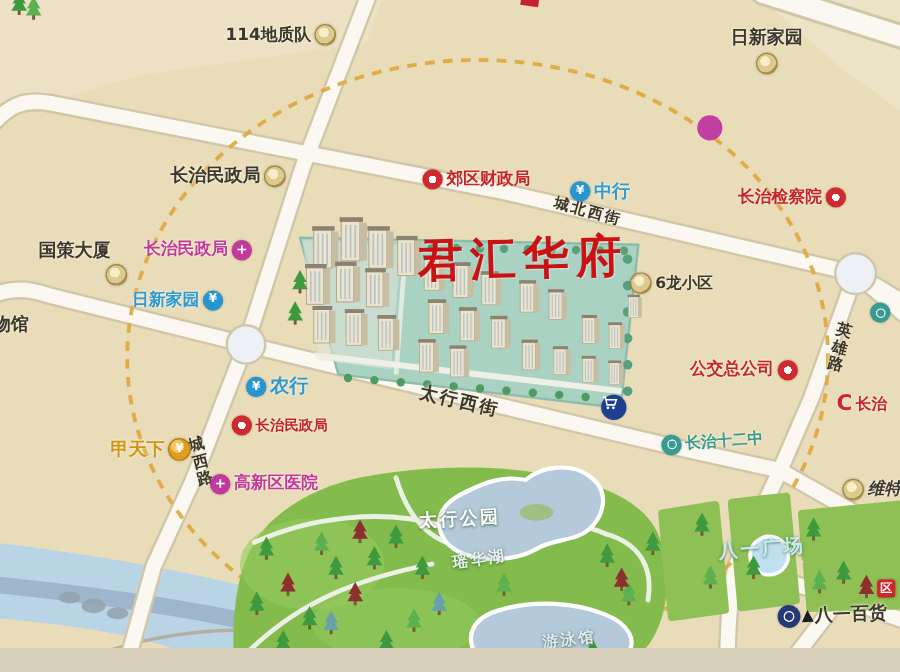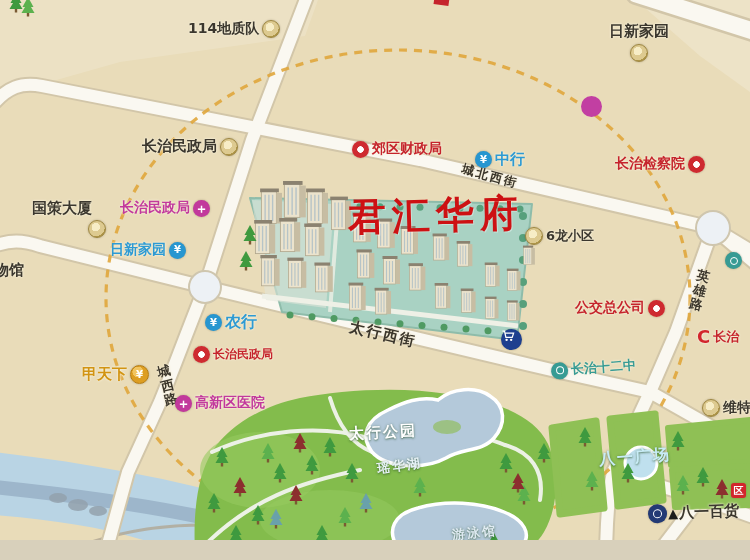--- a/index.html
+++ b/index.html
@@ -566,42 +566,42 @@
         <span class="icon ic-donut"></span>
       </div>
       <div class="poi c-blue" style="left: 205px; top: 312px; font-size: 16px;">
         <span class="icon ic-bank">¥</span>
         <span>农行</span>
       </div>
       <div class="poi c-red" style="left: 193px; top: 346px; font-size: 12px; font-family: Liberation Serif, serif;">
         <span class="icon ic-donut"></span>
         <span>长治民政局</span>
       </div>
-      <div class="poi c-orange" style="left: 82px; top: 365px; font-size: 15px; text-align: right;">
+      <div class="poi c-orange" style="left: 92px; top: 365px; font-size: 15px; text-align: right;">
         <span>甲天下</span>
         <span class="icon ic-coin">¥</span>
       </div>
       <div class="poi c-magenta" style="left: 175px; top: 394px; font-size: 14px;">
         <span class="icon ic-cross">＋</span>
         <span>高新区医院</span>
       </div>
       <div class="poi c-royal" style="left: 501px; top: 329px; font-size: 19px;">
         <span class="icon ic-cart">
           <svg viewBox="0 0 20 20" width="14" height="14">
             <path d="M2 3h3l2 9h9l2-6H6" fill="none" stroke="#fff" stroke-width="1.8"></path>
             <circle cx="8" cy="15.5" r="1.7" fill="#fff"></circle>
             <circle cx="14.5" cy="15.5" r="1.7" fill="#fff"></circle>
           </svg>
         </span>
       </div>
       <div class="poi c-teal" style="left: 551px; top: 359px; font-size: 13px; transform: rotate(-4deg);">
         <span class="icon ic-tealc"></span>
         <span>长治十二中</span>
       </div>
-      <div class="poi c-dark" style="left: 702px; top: 399px; font-size: 14px;">
+      <div class="poi c-dark" style="left: 702px; top: 399px; font-size: 14px; font-style: italic;">
         <span class="icon ic-badge"></span>
         <span>维特</span>
       </div>
       <div class="poi c-dark" style="left: 648px; top: 503px; font-size: 15px; transform: rotate(-2deg);">
         <span class="icon ic-store"></span>
         <span class="tri">▲</span>
         <span>八一百货</span>
       </div>
       <div class="poi c-teal" style="left: 725px; top: 252px; font-size: 13px;">
         <span class="icon ic-tealc"></span>

